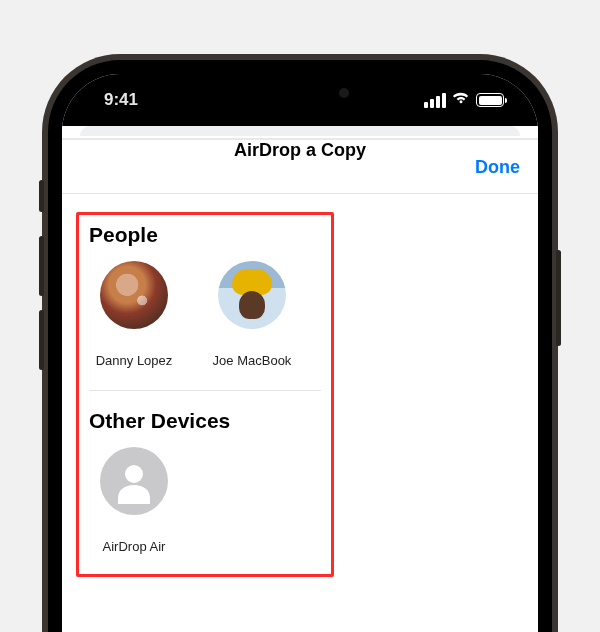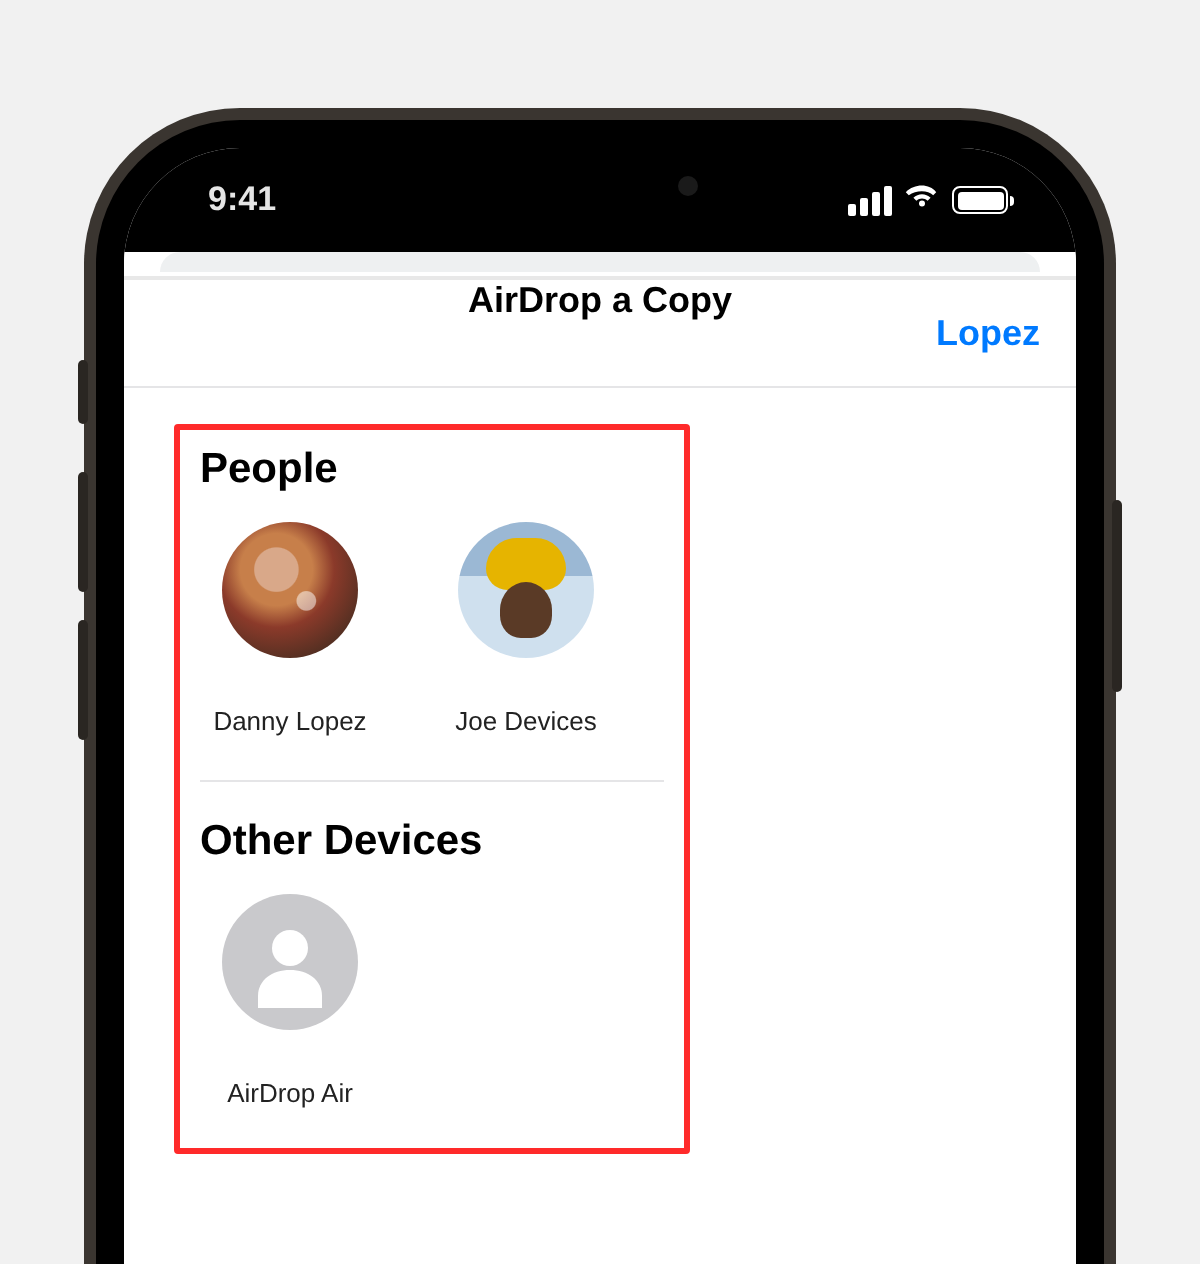--- a/index.html
+++ b/index.html
@@ -114,21 +114,21 @@
     .done-btn {
       position: absolute;
       right: 18px;
       top: 50%;
       transform: translateY(-50%);
       font-size: 18px;
       font-weight: 600;
       color: #007aff;
     }
     .content {
-      padding: 18px 25px;
+      padding: 18px 14px;
     }
     .highlight {
       border: 3px solid #ff2a2a;
       border-radius: 2px;
       width: 258px;
       padding: 0 10px 20px 10px;
     }
     .section-title {
       font-size: 21px;
       font-weight: 700;
@@ -219,36 +219,36 @@
           <span class="battery">
               <i></i>
             </span>
         </span>
       </div>
 
       <div class="stack-hint"></div>
 
       <div class="sheet-header">
         <span class="sheet-title">AirDrop a Copy</span>
-        <span class="done-btn">Lopez</span>
+        <span class="done-btn">Done</span>
       </div>
 
       <div class="content">
         <div class="highlight">
 
           <div class="section-title">People</div>
 
           <div class="people-row">
             <div class="target">
               <div class="avatar av1"></div>
               <div class="target-name">Danny Lopez</div>
             </div>
             <div class="target">
               <div class="avatar av2"></div>
-              <div class="target-name">Joe Devices</div>
+              <div class="target-name">Joe MacBook</div>
             </div>
           </div>
 
           <div class="devices">
             <div class="section-title">Other Devices</div>
             <div class="target">
               <div class="device-avatar">
                 <svg viewBox="0 0 46 46">
                     <circle cx="23" cy="16" r="9"></circle>
                     <path d="M23 27c-9 0-16 5-16 13v6h32v-6c0-8-7-13-16-13z"></path>

